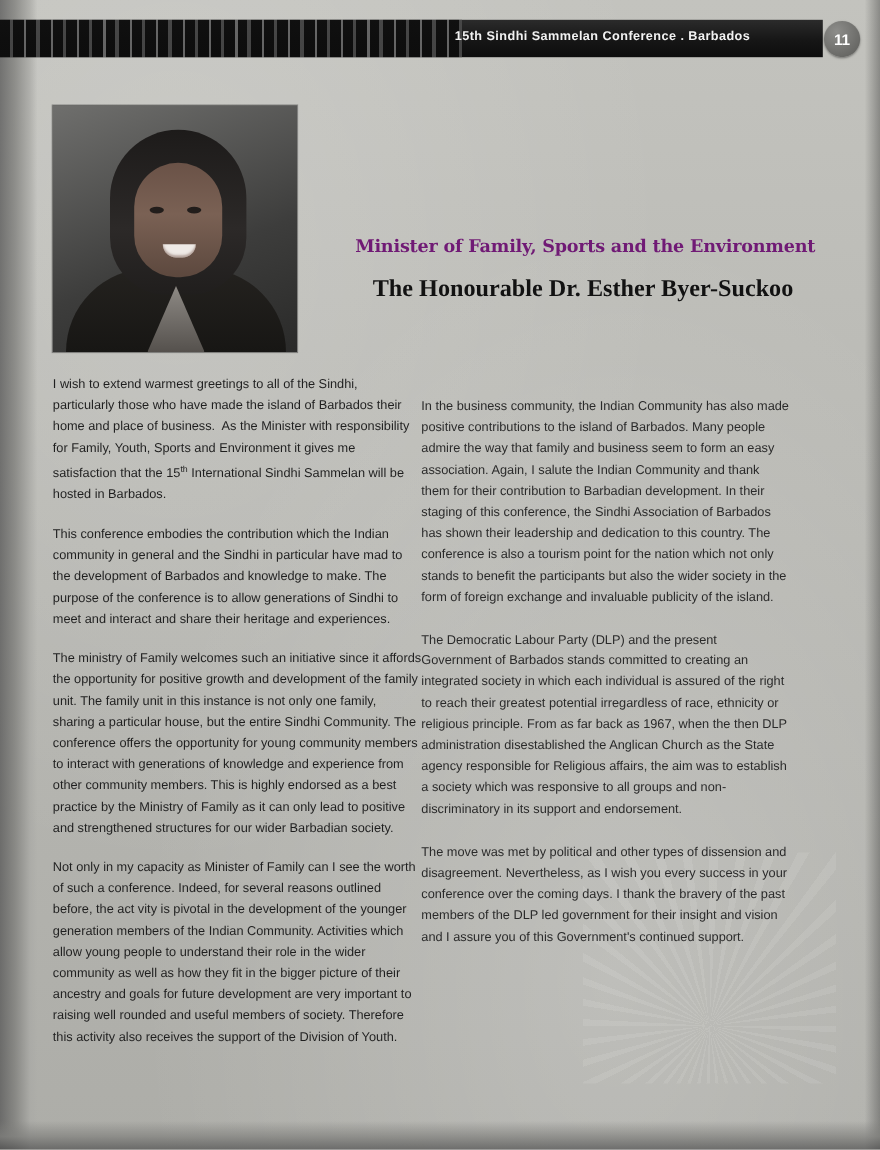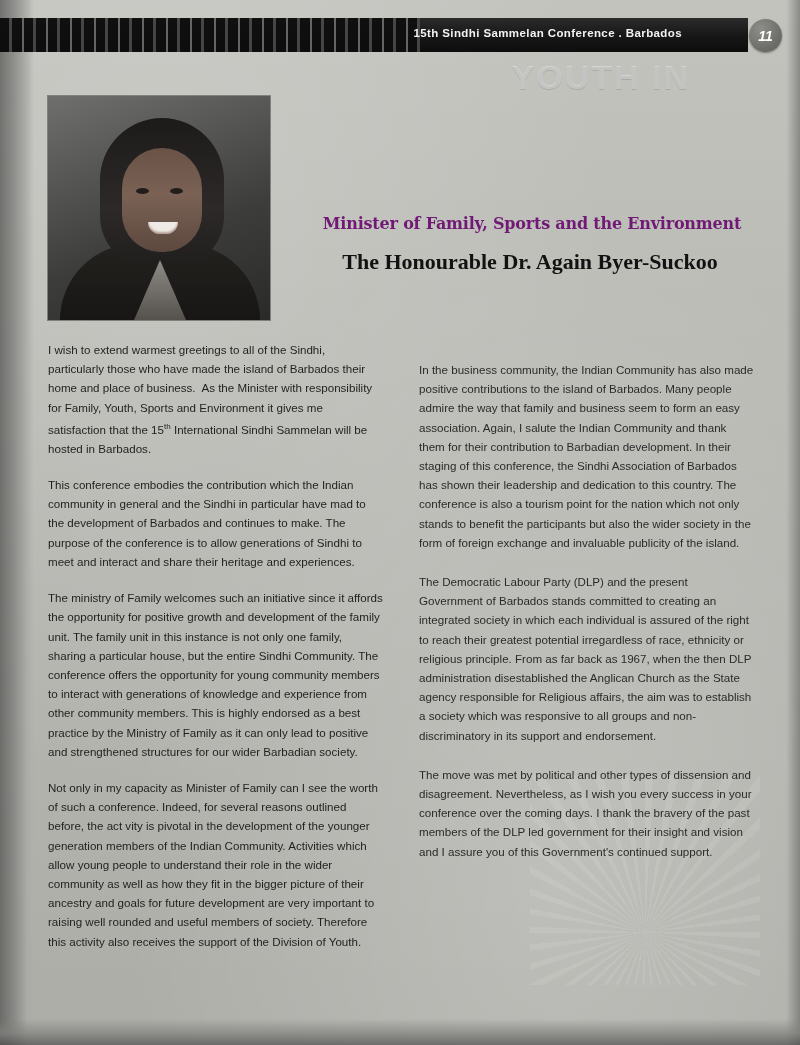--- a/index.html
+++ b/index.html
@@ -88,21 +88,20 @@
     height: 33px;
     border-radius: 50%;
     background: radial-gradient(circle at 35% 30%, #8d8d8a 0%, #6f6f6c 60%, #5b5b58 100%);
     color: #ffffff;
     font-size: 14px;
     font-weight: bold;
     display: flex;
     align-items: center;
     justify-content: center;
     box-shadow: 0 1px 2px rgba(0,0,0,0.4);
-    font-style: italic;
   }
 
   
   .watermark {
     position: absolute;
     right: 110px;
     top: 58px;
     font-size: 34px;
     font-weight: bold;
     letter-spacing: 2px;
@@ -211,21 +210,20 @@
     white-space: nowrap;
   }
 
   
   .columns {
     position: absolute;
     left: 48px;
     top: 340px;
     width: 706px;
     display: flex;
-    gap: 36px;
   }
   .col {
     width: 335px;
   }
   .col p {
     margin: 0 0 17px 0;
     font-size: 11.6px;
     line-height: 19.2px;
     color: #1f1f1f;
     text-align: left;
@@ -247,43 +245,42 @@
   <div class="edge-left"></div>
   <div class="edge-right"></div>
   <div class="edge-bottom"></div>
 
   <div class="header-bar">
     <div class="header-stripes"></div>
     <div class="header-title">15th Sindhi Sammelan Conference . Barbados</div>
   </div>
   <div class="page-badge">11</div>
 
-  <div class="watermark">YOUTH IN</div>
   <div class="watermark-sun"></div>
 
   <div class="portrait">
     <div class="bg"></div>
     <div class="shoulders"></div>
     <div class="hair"></div>
     <div class="face"></div>
     <div class="eye-l"></div>
     <div class="eye-r"></div>
     <div class="smile"></div>
     <div class="collar"></div>
   </div>
 
   <div class="title-block">
     <h1 class="minister-title">Minister of Family, Sports and the Environment</h1>
-    <h2 class="minister-name">The Honourable Dr. Again Byer-Suckoo</h2>
+    <h2 class="minister-name">The Honourable Dr. Esther Byer-Suckoo</h2>
   </div>
 
   <div class="columns">
     <div class="col left">
       <p>I wish to extend warmest greetings to all of the Sindhi, particularly those who have made the island of Barbados their home and place of business.&nbsp; As the Minister with responsibility for Family, Youth, Sports and Environment it gives me satisfaction that the 15<sup>th</sup> International Sindhi Sammelan will be hosted in Barbados.</p>
-      <p>This conference embodies the contribution which the Indian community in general and the Sindhi in particular have mad to the development of Barbados and continues to make.  The purpose of the conference is to allow generations of Sindhi to meet and interact and share their heritage and experiences.</p>
+      <p>This conference embodies the contribution which the Indian community in general and the Sindhi in particular have mad to the development of Barbados and knowledge to make.  The purpose of the conference is to allow generations of Sindhi to meet and interact and share their heritage and experiences.</p>
       <p>The ministry of Family welcomes such an initiative since it affords the opportunity for positive growth and development of the family unit.  The family unit in this instance is not only one family, sharing a particular house, but the entire Sindhi Community.  The conference offers the opportunity for young community members to interact with generations of knowledge and experience from other community members.  This is highly endorsed as a best practice by the Ministry of Family as it can only lead to positive and strengthened structures for our wider Barbadian society.</p>
       <p>Not only in my capacity as Minister of Family can I see the worth of such a conference.  Indeed, for several reasons outlined before, the act vity is pivotal in the development of the younger generation members of the Indian Community.  Activities which allow young people to understand their role in the wider community as well as how they fit in the bigger picture of their ancestry and goals for future development are very important to raising well rounded and useful members of society.  Therefore this activity also receives the support of the Division of Youth.</p>
     </div>
     <div class="col right">
       <p>In the business community, the Indian Community has also made positive contributions to the island of Barbados.  Many people admire the way that family and business seem to form an easy association.  Again, I salute the Indian Community and thank them for their contribution to Barbadian development.  In their staging of this conference, the Sindhi Association of Barbados has shown their leadership and dedication to this country.  The conference is also a tourism point for the nation which not only stands to benefit the participants but also the wider society in the form of foreign exchange and invaluable publicity of the island.</p>
       <p>The Democratic Labour Party (DLP) and the present Government of Barbados stands committed to creating an integrated society in which each individual is assured of the right to reach their greatest potential irregardless of race, ethnicity or religious principle.  From as far back as 1967, when the then DLP administration disestablished the Anglican Church as the State agency responsible for Religious affairs, the aim was to establish a society which was responsive to all groups and non-discriminatory in its support and endorsement.</p>
       <p>The move was met by political and other types of dissension and disagreement.  Nevertheless, as I wish you every success in your conference over the coming days.  I thank the bravery of the past members of the DLP led government for their insight and vision and I assure you of this Government's continued support.</p>
     </div>
   </div>
 </div>

